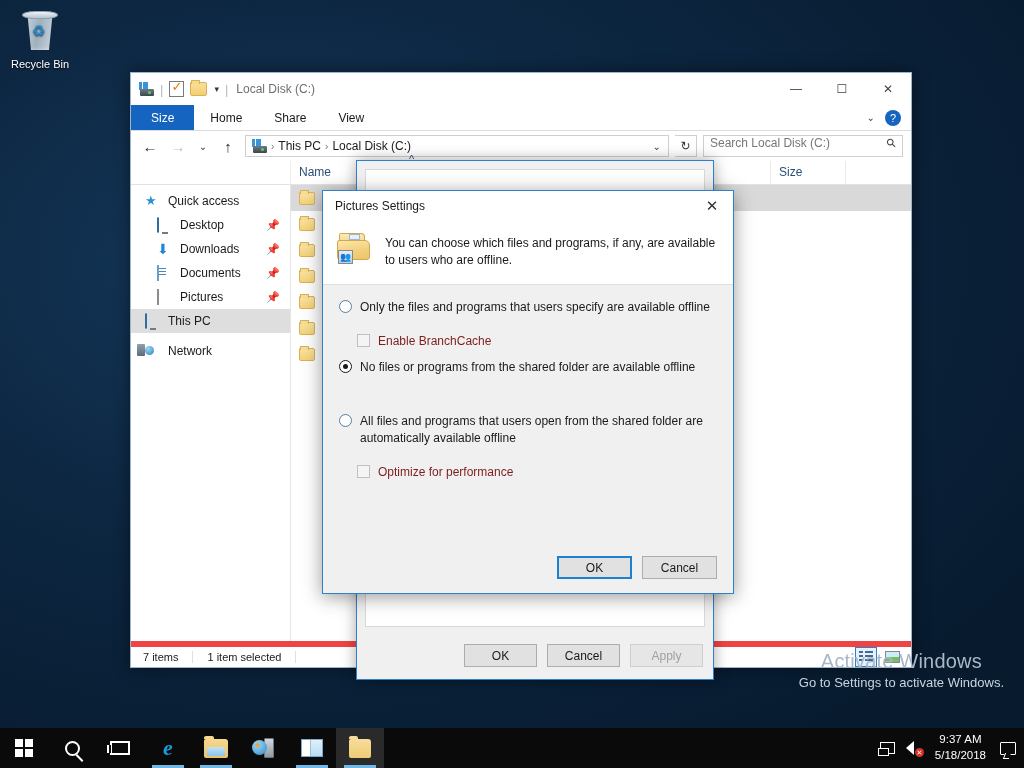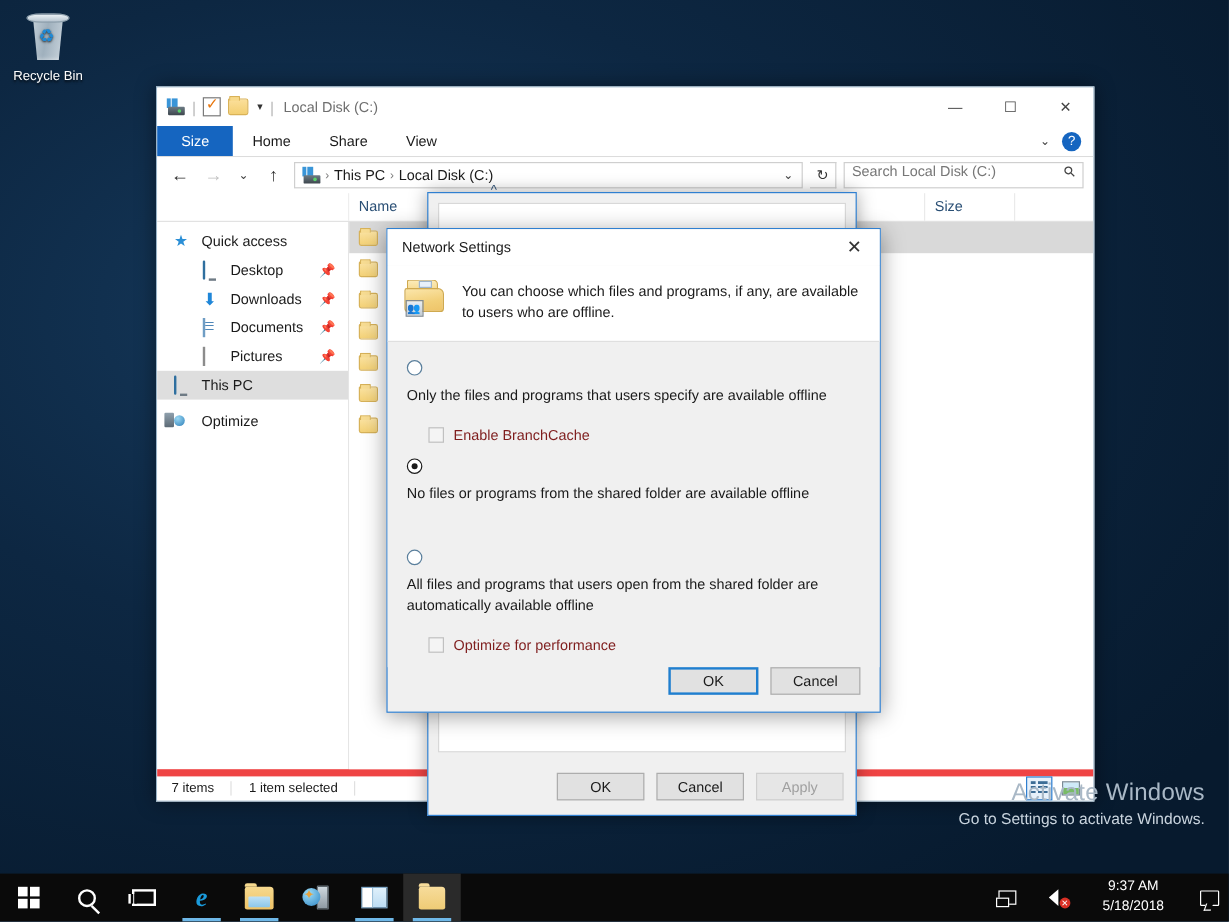--- a/index.html
+++ b/index.html
@@ -39,21 +39,21 @@
     border: 1px solid #8ea0ad;
   }
   .bin-rec {
     position: absolute; left: 15px; top: 15px;
     font-size: 15px; color: #1f8ad6; line-height: 1;
   }
 
   
   #watermark {
     position: absolute; right: 20px; bottom: 78px;
-    text-align: right; color: #c9d4de; user-select: none;
+    text-align: center; color: #c9d4de; user-select: none;
   }
   #watermark .wm-title { font-size: 20px; color: #a9b8c6; letter-spacing: .2px; }
   #watermark .wm-sub { font-size: 13px; color: #c9d4de; margin-top: 2px; }
 
   
   #explorer {
     position: absolute; left: 130px; top: 72px;
     width: 782px; height: 596px;
     background: #fff;
     border: 1px solid #9bb5c9;
@@ -152,21 +152,21 @@
   .sort-caret { position: absolute; left: 118px; top: -8px; font-size: 11px; color: #2a4f75; }
 
   .body-area { flex: 1; display: flex; min-height: 0; }
   .navpane {
     width: 160px; border-right: 1px solid #e5e5e5; background: #fff;
     padding-top: 4px; font-size: 12px; color: #1a1a1a;
   }
   .nav-item {
     height: 24px; display: flex; align-items: center; gap: 7px; padding-left: 14px; position: relative;
   }
-  .nav-item.indent { padding-left: 38px; }
+  .nav-item.indent { padding-left: 26px; }
   .nav-item.sel { background: #cfe8fc; }
   .nav-item.sel.gray { background: #dedede; }
   .pin { position: absolute; right: 10px; color: #9aa7b2; font-size: 11px; }
   .nicon { width: 16px; height: 14px; position: relative; flex: none; }
   .ic-star { color: #2b8fd6; font-size: 13px; line-height: 1; }
   .ic-monitor { width: 16px; height: 12px; background: linear-gradient(180deg,#9fd2f5,#3d95d8); border: 1px solid #2f6f9f; border-radius: 1px; }
   .ic-monitor::after { content: ""; position: absolute; left: 5px; bottom: -2px; width: 6px; height: 2px; background: #6f7b85; }
   .ic-down { color: #1f86d8; font-size: 14px; line-height: 1; }
   .ic-doc { width: 12px; height: 14px; background: #eef4fb; border: 1px solid #6f9dc4; }
   .ic-doc::after { content: ""; position: absolute; left: 2px; top: 2px; width: 7px; height: 8px;
@@ -267,21 +267,21 @@
     background: linear-gradient(170deg,#fbe6ab,#f2cf78 60%,#eec469);
     border: 1px solid #cfa94f; border-radius: 2px 5px 3px 3px;
   }
   .sf-badge {
     position: absolute; left: 1px; bottom: -1px; width: 15px; height: 14px;
     background: linear-gradient(180deg,#e9eef3,#c3ccd4); border: 1px solid #808a93;
     display: flex; align-items: center; justify-content: center; font-size: 9px; color: #2f6f9f;
   }
   .od-desc { font-size: 12px; color: #1a1a1a; line-height: 1.45; padding-top: 4px; }
   .od-body { flex: 1; background: #f0f0f0; padding: 14px 16px 0 16px; font-size: 12px; color: #1a1a1a; }
-  .opt-row { display: flex; align-items: flex-start; gap: 8px; margin-bottom: 0; flex-direction: column; }
+  .opt-row { display: flex; align-items: flex-start; gap: 8px; margin-bottom: 0; }
   .radio {
     width: 13px; height: 13px; border-radius: 50%; border: 1px solid #5a7f9c;
     background: #fff; flex: none; margin-top: 1px; position: relative;
   }
   .radio.checked { border-color: #1a1a1a; }
   .radio.checked::after {
     content: ""; position: absolute; left: 3px; top: 3px; width: 5px; height: 5px;
     border-radius: 50%; background: #1a1a1a;
   }
   .opt-label { line-height: 1.4; max-width: 370px; }
@@ -336,21 +336,21 @@
     background: radial-gradient(circle at 35% 30%, #9ddcf7, #2f86c4); }
   .sm-glyph .leaf { position: absolute; left: 1px; top: 1px; font-size: 11px; color: #e8a33d; }
   .pp-glyph { width: 22px; height: 18px; background: linear-gradient(180deg,#dff0fb,#bcdcf3);
     border: 1px solid #7fa8c8; display: flex; }
   .pp-glyph .lft { width: 9px; background: #fff; border-right: 1px solid #9cc0da; }
   .folder-glyph { width: 22px; height: 19px; background: linear-gradient(180deg,#f7dc9b,#eecb75);
     border-radius: 2px 3px 2px 2px; position: relative; }
   .folder-glyph::before { content: ""; position: absolute; left: 0; top: -3px; width: 9px; height: 3px;
     background: #f7dc9b; border-radius: 2px 2px 0 0; }
 
-  .tray { margin-left: auto; display: flex; align-items: center; gap: 16px; height: 40px; padding-right: 2px; }
+  .tray { margin-left: auto; display: flex; align-items: center; gap: 0; height: 40px; padding-right: 2px; }
   .tray-icon { width: 26px; height: 40px; display: flex; align-items: center; justify-content: center; color: #fff; position: relative; }
   .net-glyph { width: 15px; height: 12px; border: 1px solid #fff; position: relative; }
   .net-glyph::after { content: ""; position: absolute; left: -3px; bottom: -3px; width: 9px; height: 6px;
     border: 1px solid #fff; background: #0a0a0a; }
   .spk-glyph { position: relative; width: 16px; height: 14px; }
   .spk-glyph .cone { width: 0; height: 0; border-style: solid; border-width: 7px 8px 7px 0;
     border-color: transparent #fff transparent transparent; position: absolute; left: 0; top: 0; }
   .spk-x { position: absolute; right: -2px; bottom: -2px; width: 9px; height: 9px; border-radius: 50%;
     background: #d93025; color: #fff; font-size: 7px; display: flex; align-items: center; justify-content: center; }
   .clock { color: #fff; font-size: 11.5px; text-align: center; line-height: 1.35; padding: 0 8px; }
@@ -467,21 +467,21 @@
           <span class="nicon"><span class="ic-pic"></span></span>
           <span>Pictures</span>
           <span class="pin">📌</span>
         </div>
         <div class="nav-item sel gray">
           <span class="nicon"><span class="ic-monitor"></span></span>
           <span>This PC</span>
         </div>
         <div class="nav-item" style="margin-top:6px">
           <span class="nicon"><span class="ic-net"></span></span>
-          <span>Optimize</span>
+          <span>Network</span>
         </div>
       </div>
 
       <div class="filelist">
         <div class="frow sel">
           <span class="ffolder"></span>
           <span class="fname"></span>
           <span class="fdate"></span>
           <span class="ftype">r</span>
         </div>
@@ -547,21 +547,21 @@
     <div class="pd-area"></div>
     <div class="pd-buttons">
       <div class="w-btn">OK</div>
       <div class="w-btn">Cancel</div>
       <div class="w-btn disabled">Apply</div>
     </div>
   </div>
 
   <div id="offlinedlg">
     <div class="od-title">
-      <span>Network Settings</span>
+      <span>Pictures Settings</span>
       <span class="od-close">✕</span>
     </div>
 
     <div class="od-header">
       <span class="sharedfolder">
         <span class="sf-back"></span>
         <span class="sf-back2"></span>
         <span class="sf-front"></span>
         <span class="sf-badge">👥</span>
       </span>

